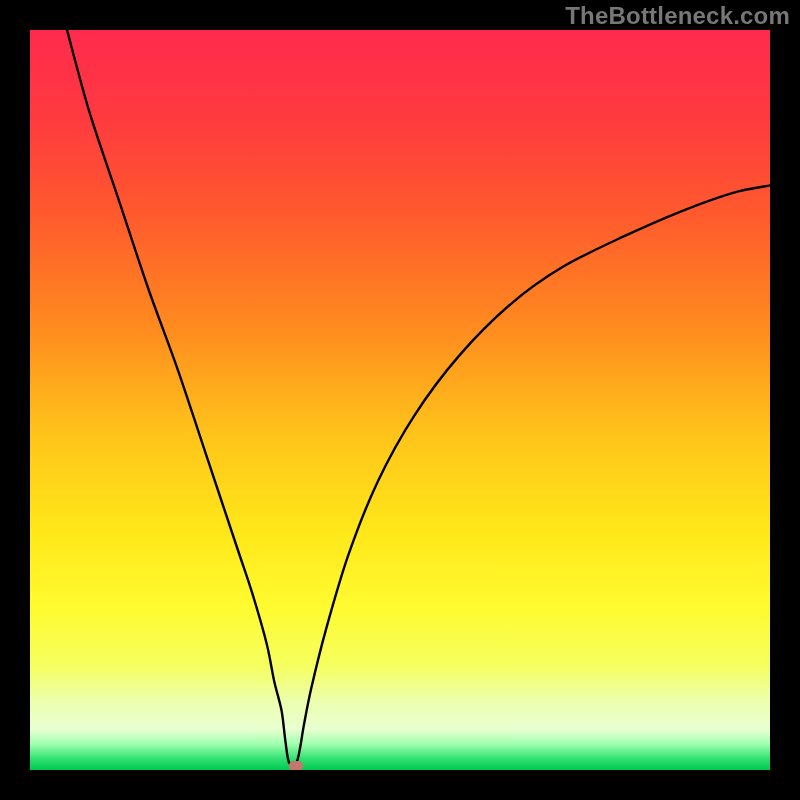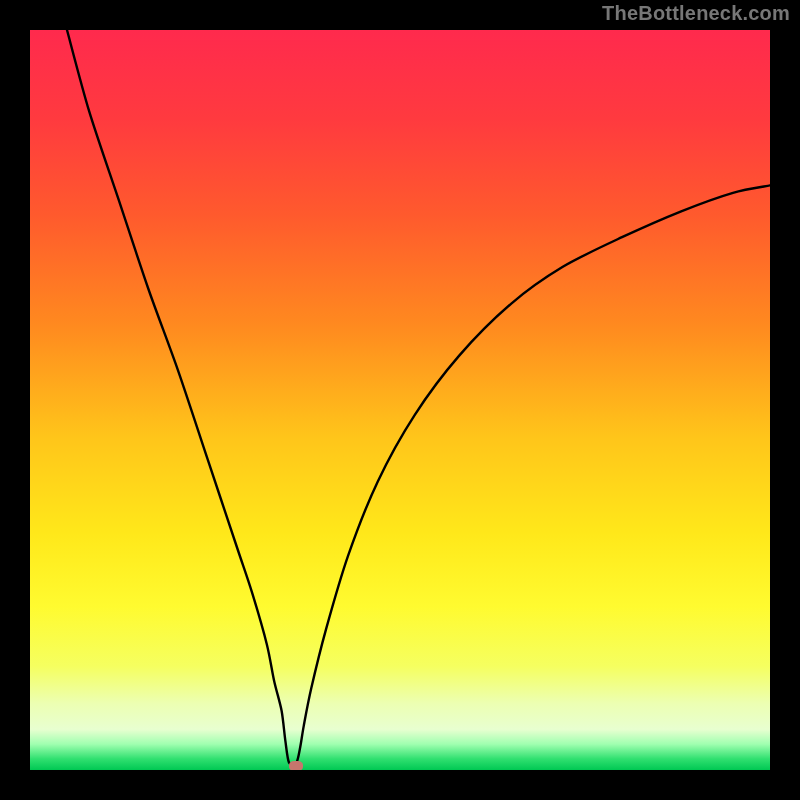--- a/index.html
+++ b/index.html
@@ -17,21 +17,21 @@
     top: 0;
     width: 800px;
     height: 800px;
     box-sizing: border-box;
   }
   .watermark {
     position: absolute;
     top: 2px;
     right: 10px;
     color: #777;
-    font-size: 20px;
+    font-size: 24px;
     font-weight: 600;
     letter-spacing: 0.2px;
     z-index: 5;
   }
   .plot-area {
     position: absolute;
     left: 30px;
     top: 30px;
     width: 740px;
     height: 740px;

